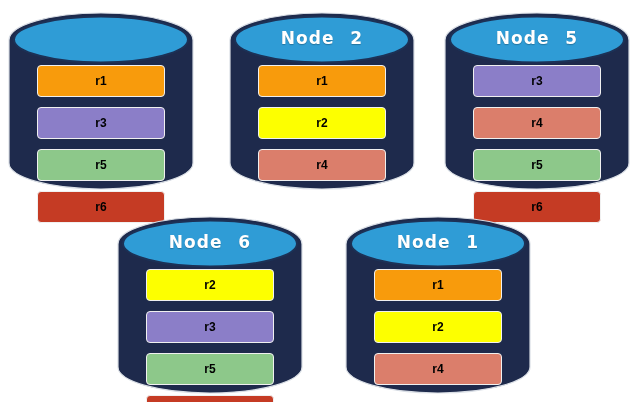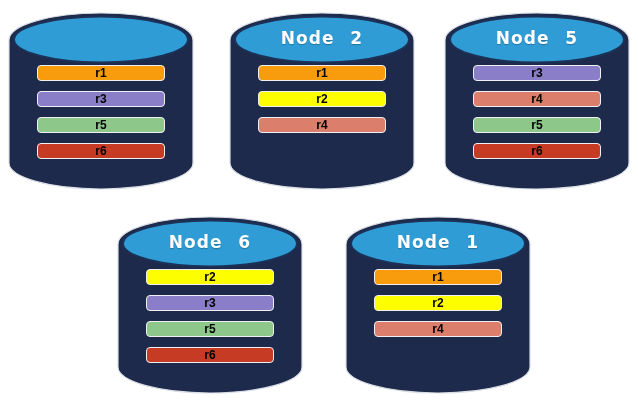--- a/index.html
+++ b/index.html
@@ -38,21 +38,21 @@
     font-weight:bold;
     letter-spacing:1px;
     word-spacing:9px;
     text-shadow:0 1px 1px rgba(0,0,0,0.25);
   }
   .bars{
     position:absolute;top:57px;left:0;right:0;
     display:flex;flex-direction:column;align-items:center;gap:10px;
   }
   .bar{
-    width:128px;height:16px;
+    width:128px;height:32px;
     border-radius:4px;
     border:1px solid var(--bar-border);
     color:var(--bar-text);
     font-size:12px;font-weight:bold;
     font-family:"Liberation Sans","DejaVu Sans",sans-serif;
     display:flex;align-items:center;justify-content:center;
     line-height:1;
   }
   
   .node.n0{left:8px;  top:8px;}

